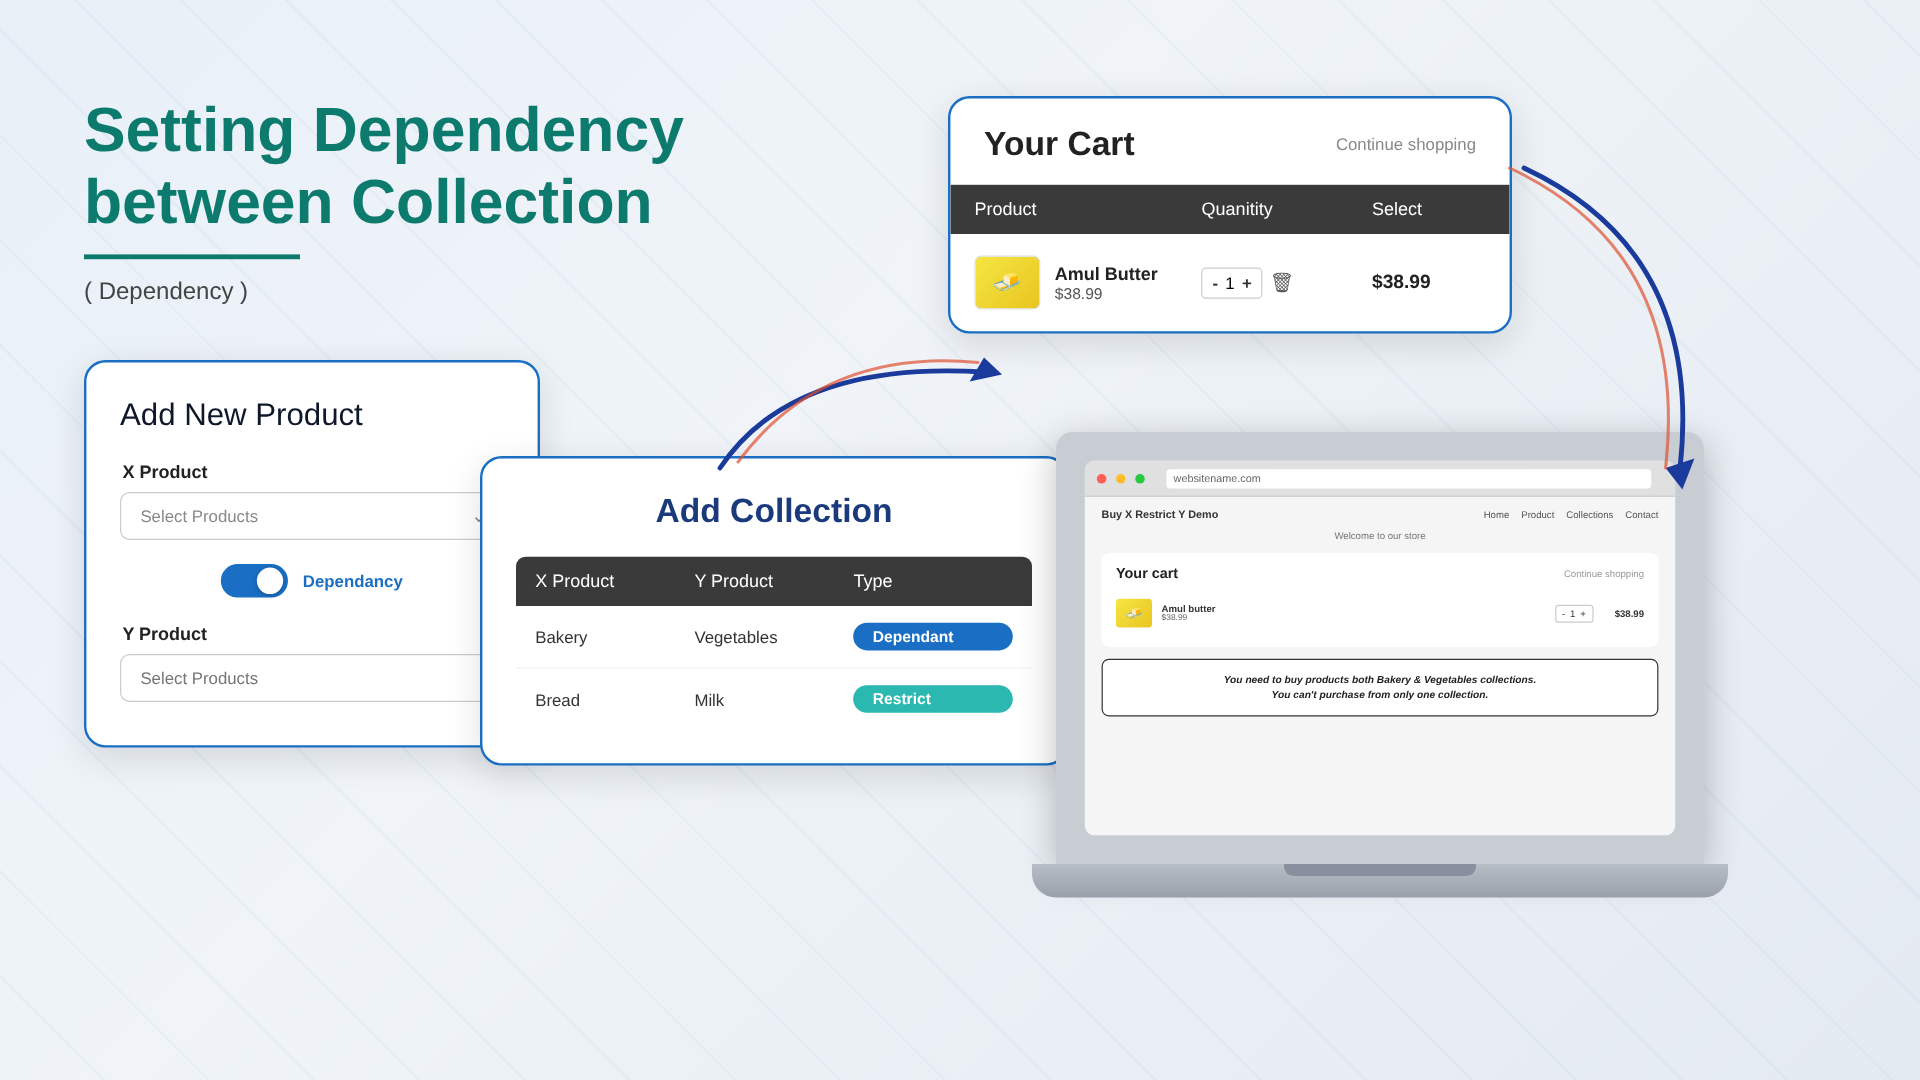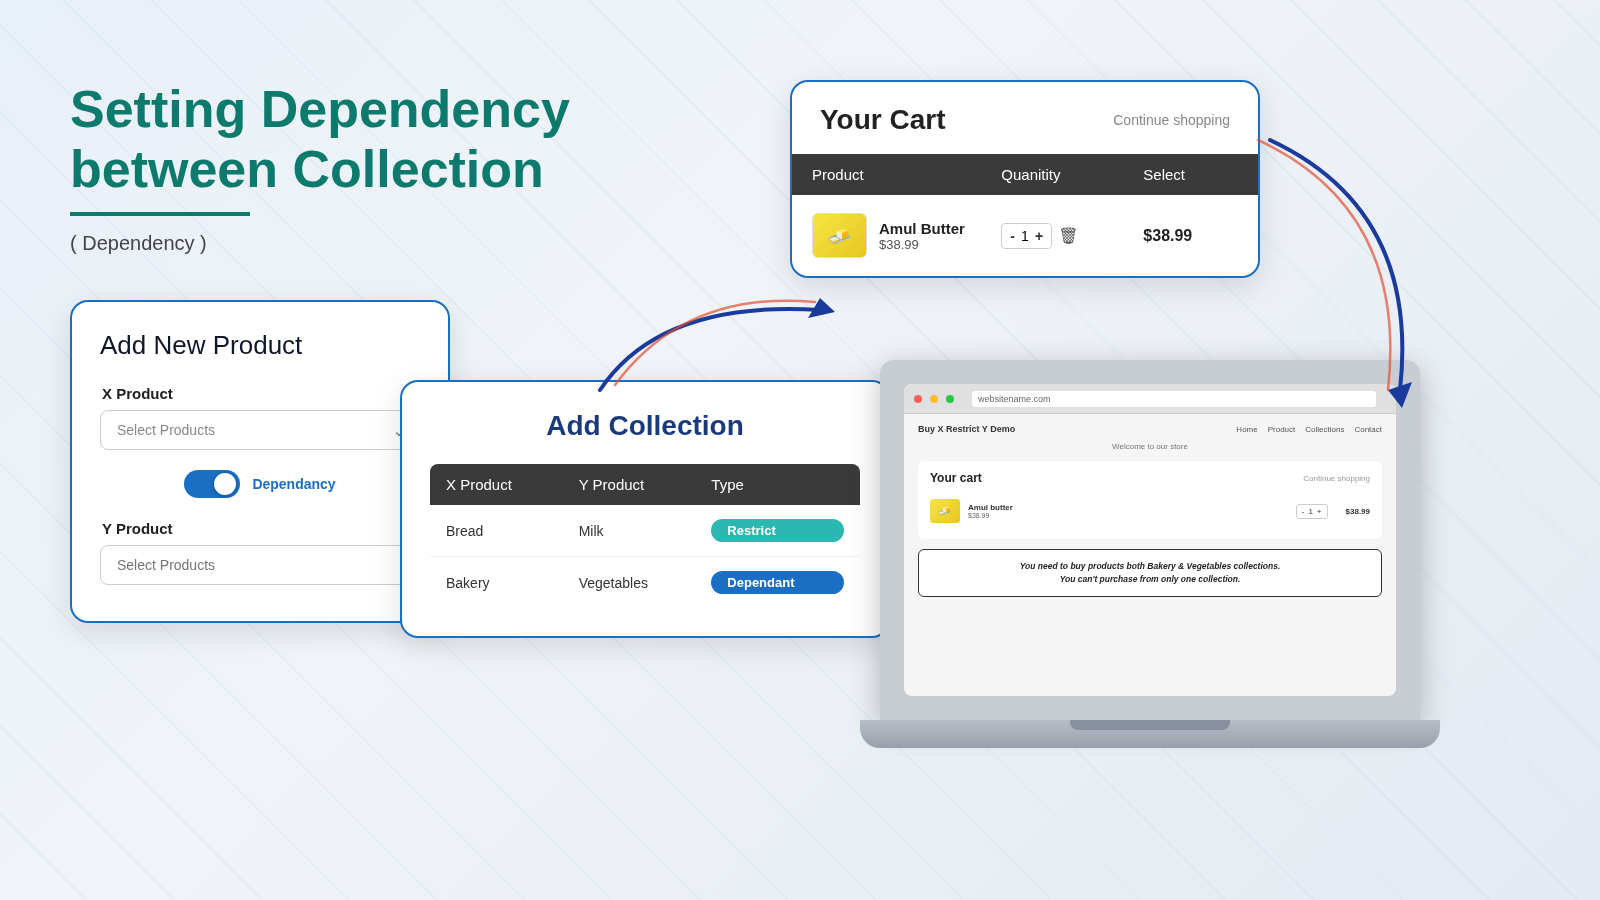--- a/index.html
+++ b/index.html
@@ -563,28 +563,28 @@
 </div>
 
 <div class="add-collection-panel">
   <div class="collection-title">Add Collection</div>
   <div class="collection-table-header">
     <span>X Product</span>
     <span>Y Product</span>
     <span>Type</span>
   </div>
   <div class="collection-table-row">
+    <span class="cell-text">Bakery</span>
+    <span class="cell-text">Vegetables</span>
+    <span class="badge badge-dependant">Dependant</span>
+  </div>
+  <div class="collection-table-row">
     <span class="cell-text">Bread</span>
     <span class="cell-text">Milk</span>
     <span class="badge badge-restrict">Restrict</span>
-  </div>
-  <div class="collection-table-row">
-    <span class="cell-text">Bakery</span>
-    <span class="cell-text">Vegetables</span>
-    <span class="badge badge-dependant">Dependant</span>
   </div>
 </div>
 
 <div class="laptop-area">
   <div class="laptop-screen">
     <div class="browser-inner">
       <div class="browser-topbar">
         <div class="browser-dot" style="background:#ff5f57;"></div>
         <div class="browser-dot" style="background:#ffbd2e;"></div>
         <div class="browser-dot" style="background:#28c840;"></div>

